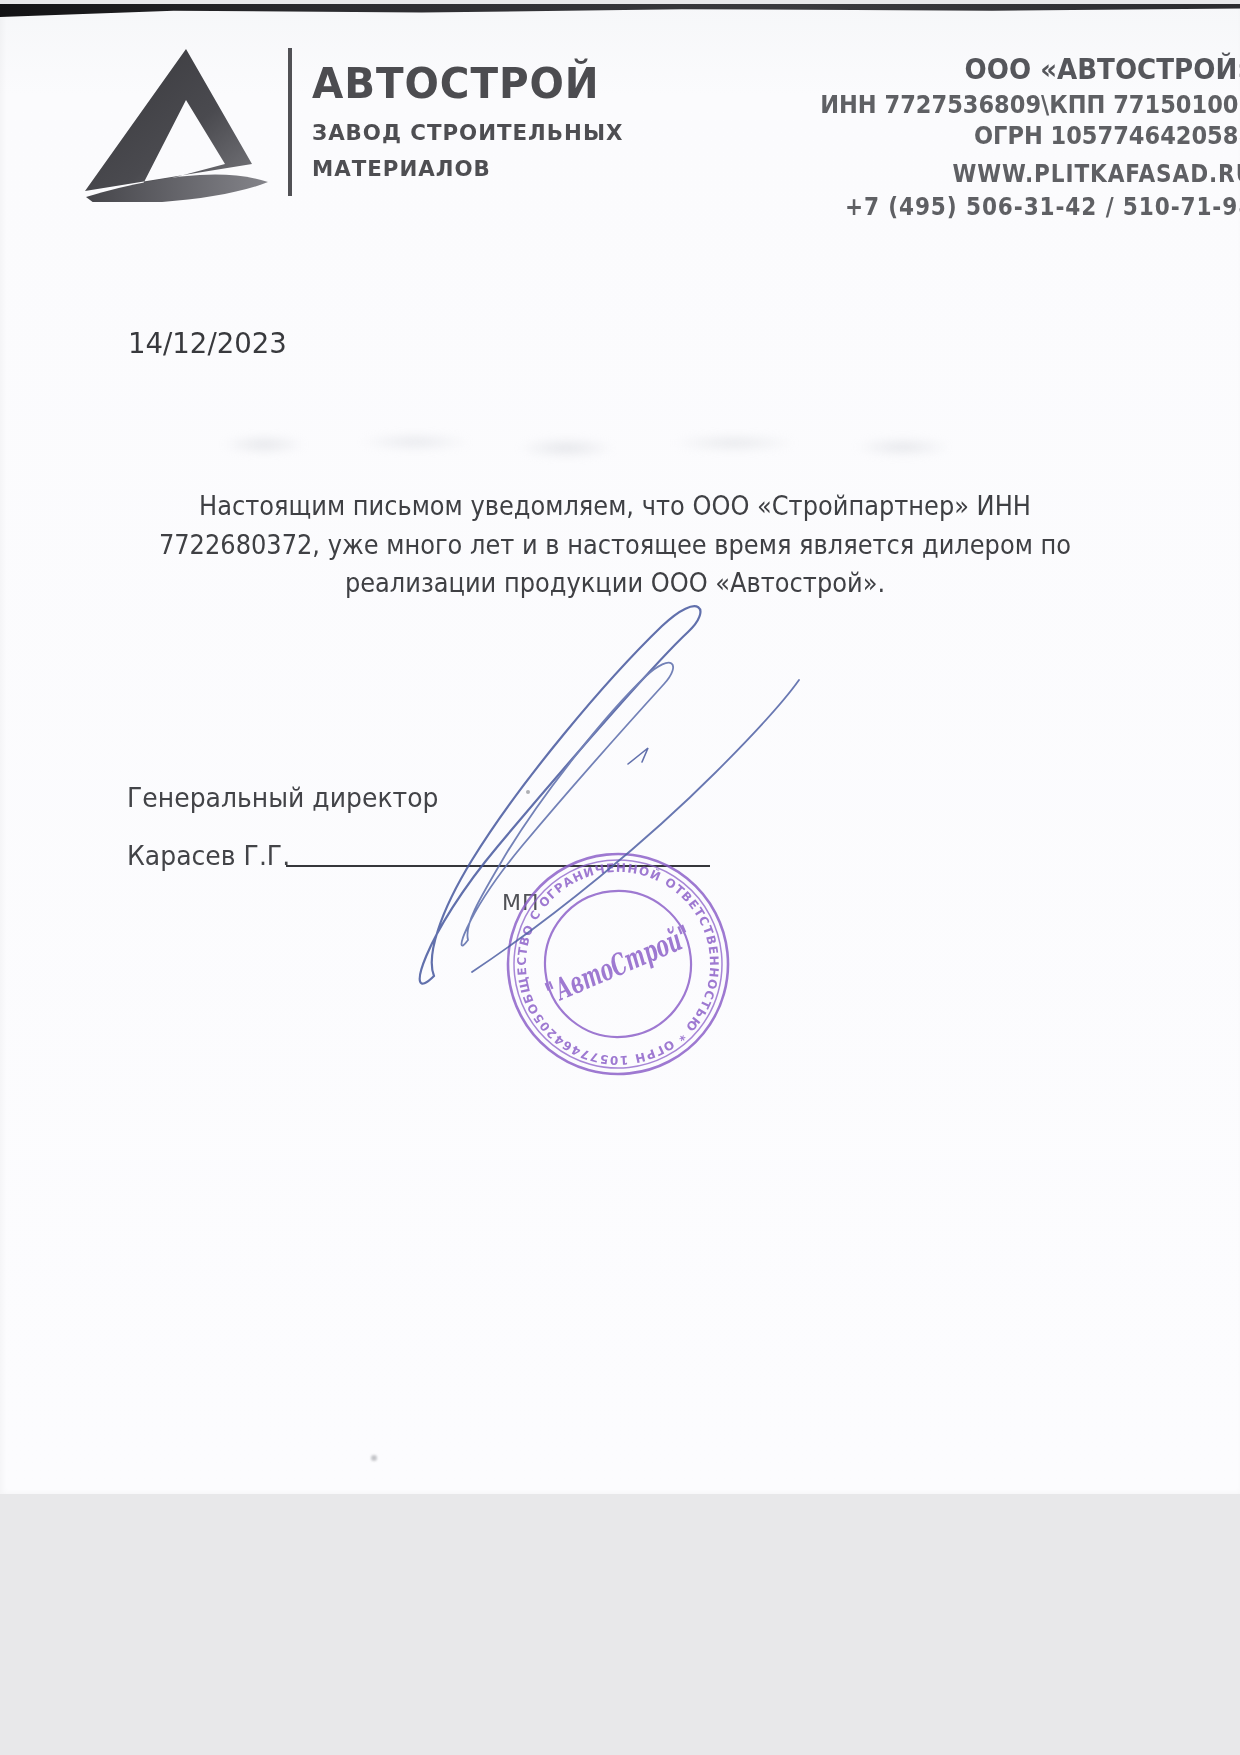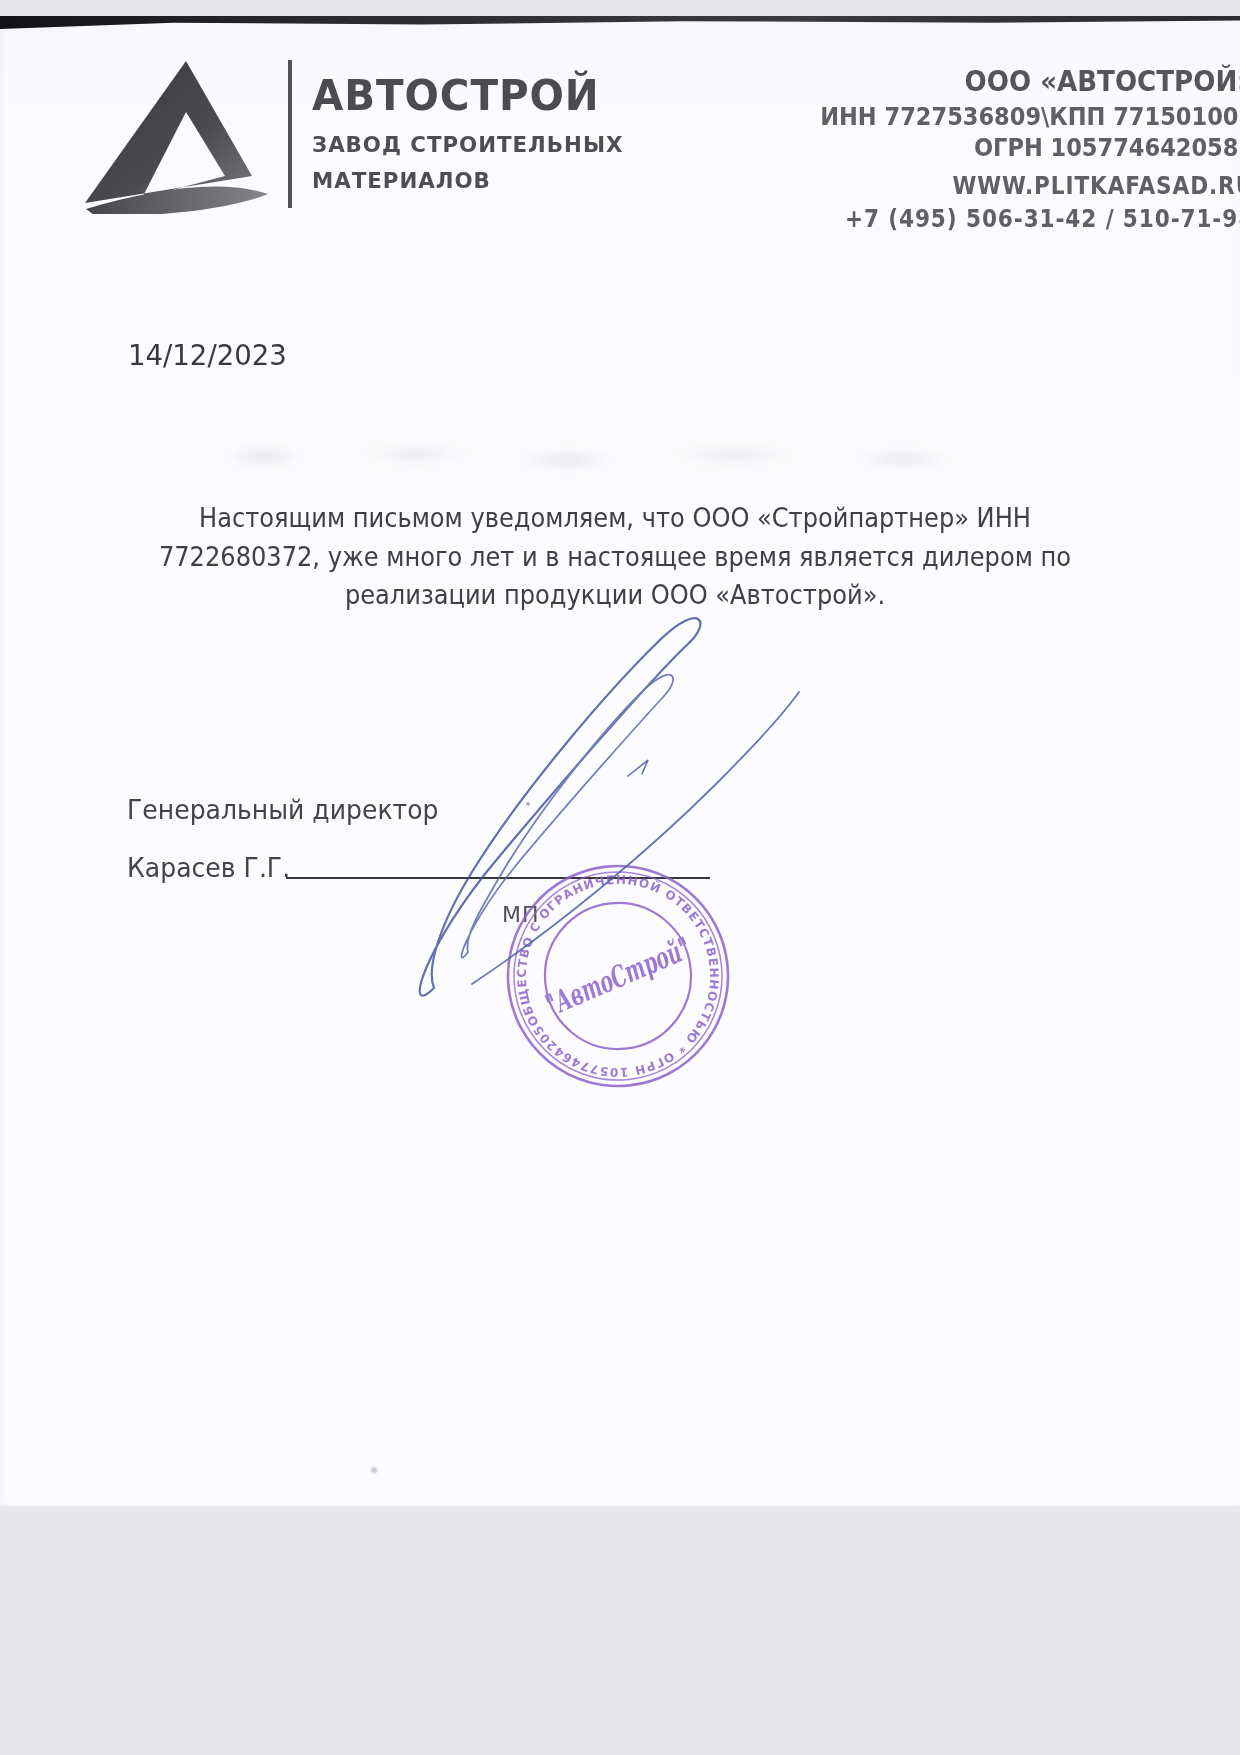--- a/index.html
+++ b/index.html
@@ -1,17 +1,17 @@
 <!DOCTYPE html>
 <html><head>
 <meta charset="utf-8">
 <style>
   html,body{margin:0;padding:0;background:#e8e8ea;}
   .page{
-    position:relative; width:1240px; height:1490px; margin:16px auto;
+    position:relative; width:1240px; height:1490px; margin:4px auto;
     background:linear-gradient(180deg,#f6f7f9 0px,#fbfbfd 90px,#fcfcfe 100%);
     overflow:hidden;
     font-family:"DejaVu Sans","Liberation Sans",sans-serif;
     box-shadow:inset 2px 0 6px rgba(0,0,0,.04);
   }
   
   .scan-top{position:absolute;top:0;left:0;width:100%;height:13px;
     background:linear-gradient(90deg,#131315,#2c2c30 28%,#3a3a3e 65%,#2b2b2f);
     clip-path:polygon(0 0,100% 0,100% 34%,80% 52%,55% 40%,34% 66%,14% 52%,0 100%);}
   

